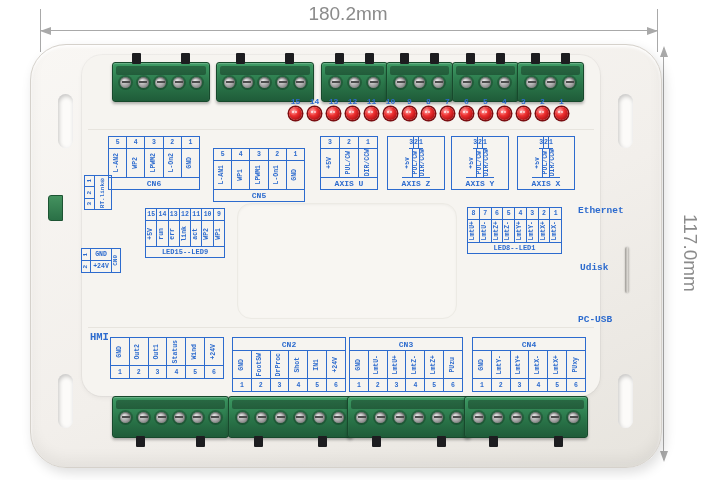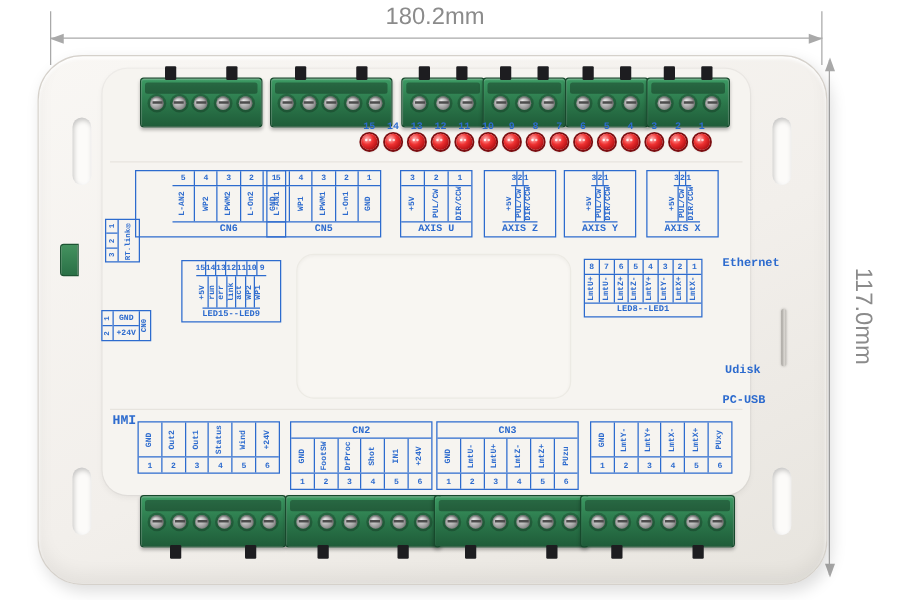--- a/index.html
+++ b/index.html
@@ -253,21 +253,21 @@
     <div class="led-unit">
       <div class="led-num">2</div>
       <div class="led"></div>
     </div>
     <div class="led-unit">
       <div class="led-num">1</div>
       <div class="led"></div>
     </div>
   </div>
 
-<div class="abs ptable t-top" style="left:108px;top:136px;width:90px;padding-left:29px;">
+<div class="abs ptable t-top" style="left:108px;top:136px;width:90px;">
     <div class="prow num-row">
       <div class="pcell">5</div>
       <div class="pcell">4</div>
       <div class="pcell">3</div>
       <div class="pcell">2</div>
       <div class="pcell">1</div>
     </div>
     <div class="prow lbl-row">
       <div class="pcell">
         <span class="vtext">L-AN2</span>
@@ -280,21 +280,21 @@
       </div>
       <div class="pcell">
         <span class="vtext">L-On2</span>
       </div>
       <div class="pcell">
         <span class="vtext">GND</span>
       </div>
     </div>
     <div class="name-row">CN6</div>
   </div>
-<div class="abs ptable t-top" style="left:213px;top:136px;width:90px;">
+<div class="abs ptable t-top" style="left:213px;top:148px;width:90px;">
     <div class="prow num-row">
       <div class="pcell">5</div>
       <div class="pcell">4</div>
       <div class="pcell">3</div>
       <div class="pcell">2</div>
       <div class="pcell">1</div>
     </div>
     <div class="prow lbl-row">
       <div class="pcell">
         <span class="vtext">L-AN1</span>
@@ -423,21 +423,21 @@
     <div class="cell htext">GND</div>
     <div class="cell htext">+24V</div>
   </div>
   <div class="col" style="width:8px;">
     <div class="cell">
         <span class="vtext">CN0</span>
       </div>
   </div>
 </div>
 
-<div class="abs ptable t-led" style="left:145px;top:208px;width:78px;align-items:center;">
+<div class="abs ptable t-led" style="left:145px;top:208px;width:78px;">
     <div class="prow num-row">
       <div class="pcell">15</div>
       <div class="pcell">14</div>
       <div class="pcell">13</div>
       <div class="pcell">12</div>
       <div class="pcell">11</div>
       <div class="pcell">10</div>
       <div class="pcell">9</div>
     </div>
     <div class="prow lbl-row">
@@ -499,21 +499,21 @@
         <span class="vtext">LmtX+</span>
       </div>
       <div class="pcell">
         <span class="vtext">LmtX-</span>
       </div>
     </div>
     <div class="cap-row">LED8--LED1</div>
   </div>
 
 <div class="abs port-label" style="left:578px;top:205px;">Ethernet</div>
-<div class="abs port-label" style="left:580px;top:262px;margin-top:28px;">Udisk</div>
+<div class="abs port-label" style="left:580px;top:262px;">Udisk</div>
 <div class="abs port-label" style="left:578px;top:314px;">PC-USB</div>
 <div class="abs port-label" style="left:90px;top:331px;font-size:10.5px;">HMI</div>
 
 <div class="abs ptable t-bottom" style="left:110px;top:337px;width:112px;">
     <div class="prow lbl-row">
       <div class="pcell">
         <span class="vtext">GND</span>
       </div>
       <div class="pcell">
         <span class="vtext">Out2</span>
@@ -596,20 +596,21 @@
     <div class="prow num-row">
       <div class="pcell">1</div>
       <div class="pcell">2</div>
       <div class="pcell">3</div>
       <div class="pcell">4</div>
       <div class="pcell">5</div>
       <div class="pcell">6</div>
     </div>
   </div>
 <div class="abs ptable t-bottom" style="left:472px;top:337px;width:112px;">
+    <div class="name-row">CN4</div>
     <div class="prow lbl-row">
       <div class="pcell">
         <span class="vtext">GND</span>
       </div>
       <div class="pcell">
         <span class="vtext">LmtY-</span>
       </div>
       <div class="pcell">
         <span class="vtext">LmtY+</span>
       </div>

